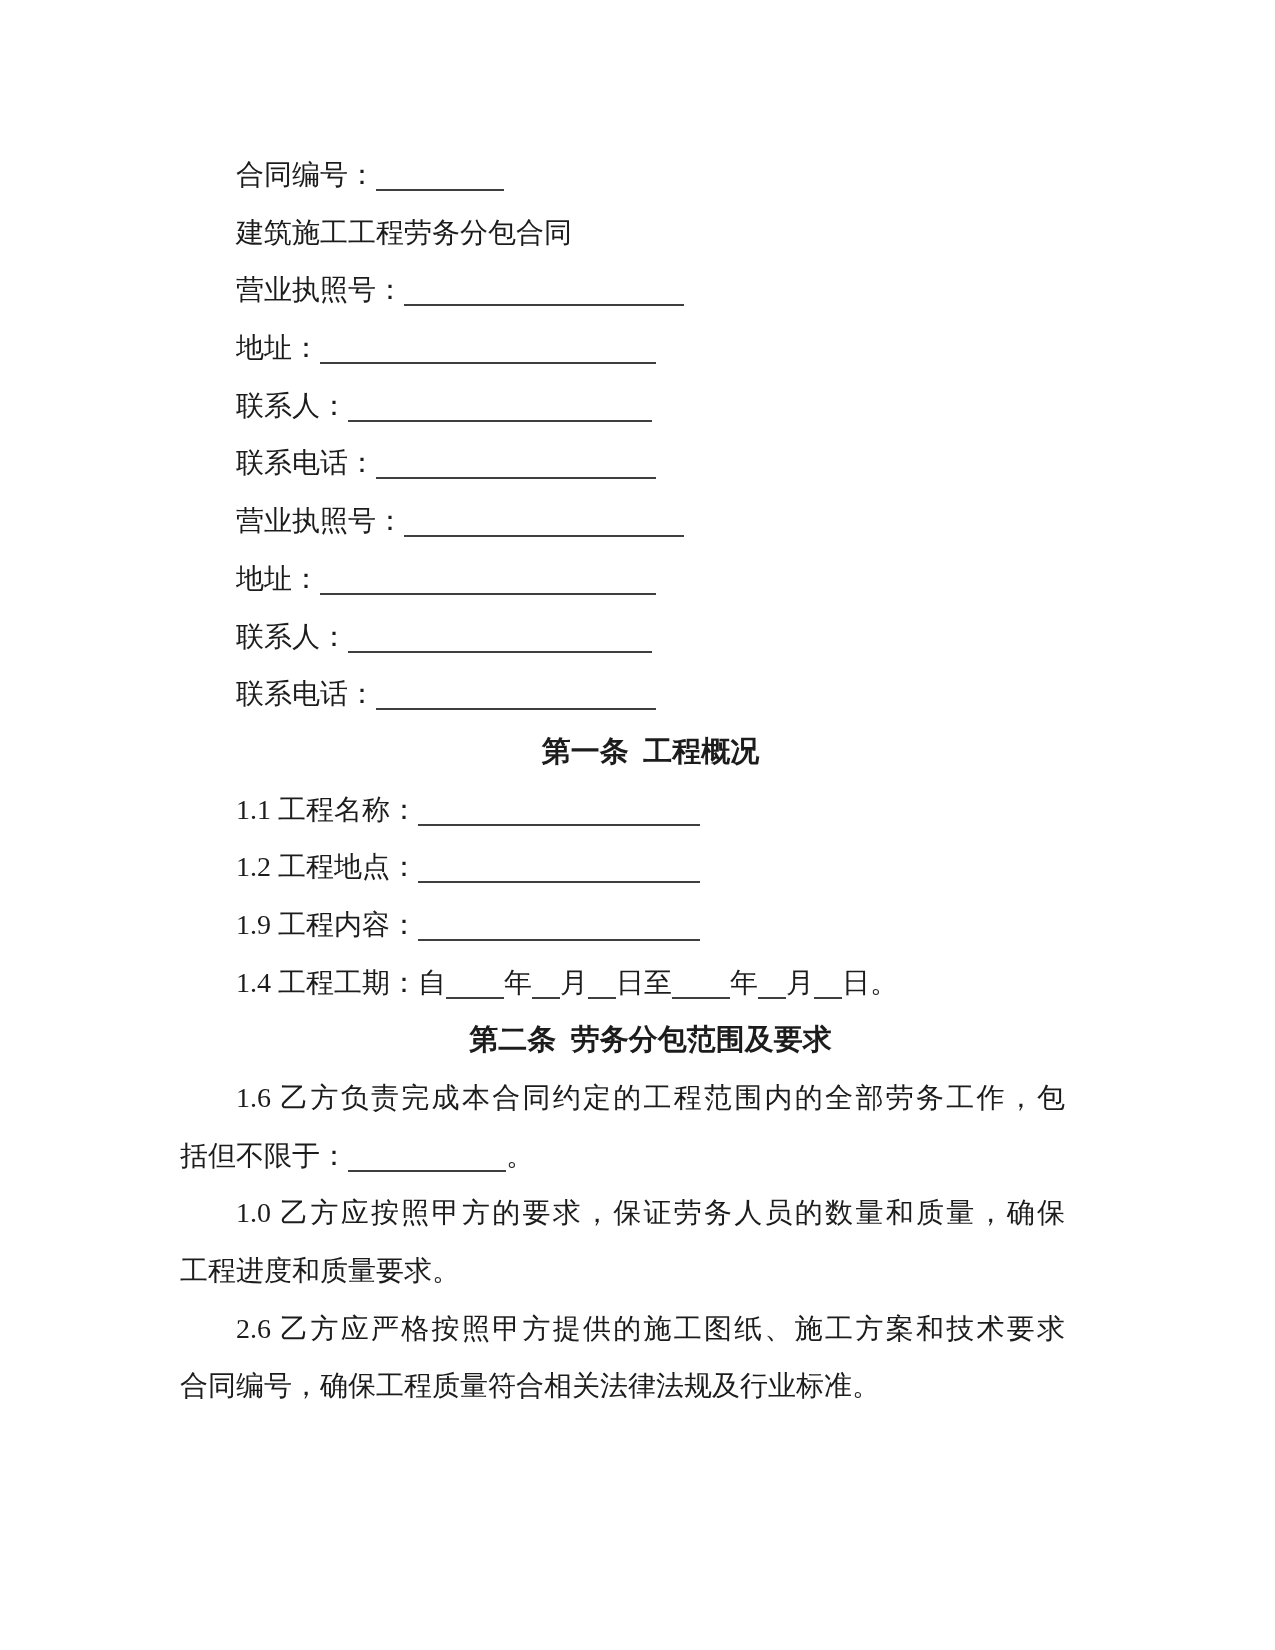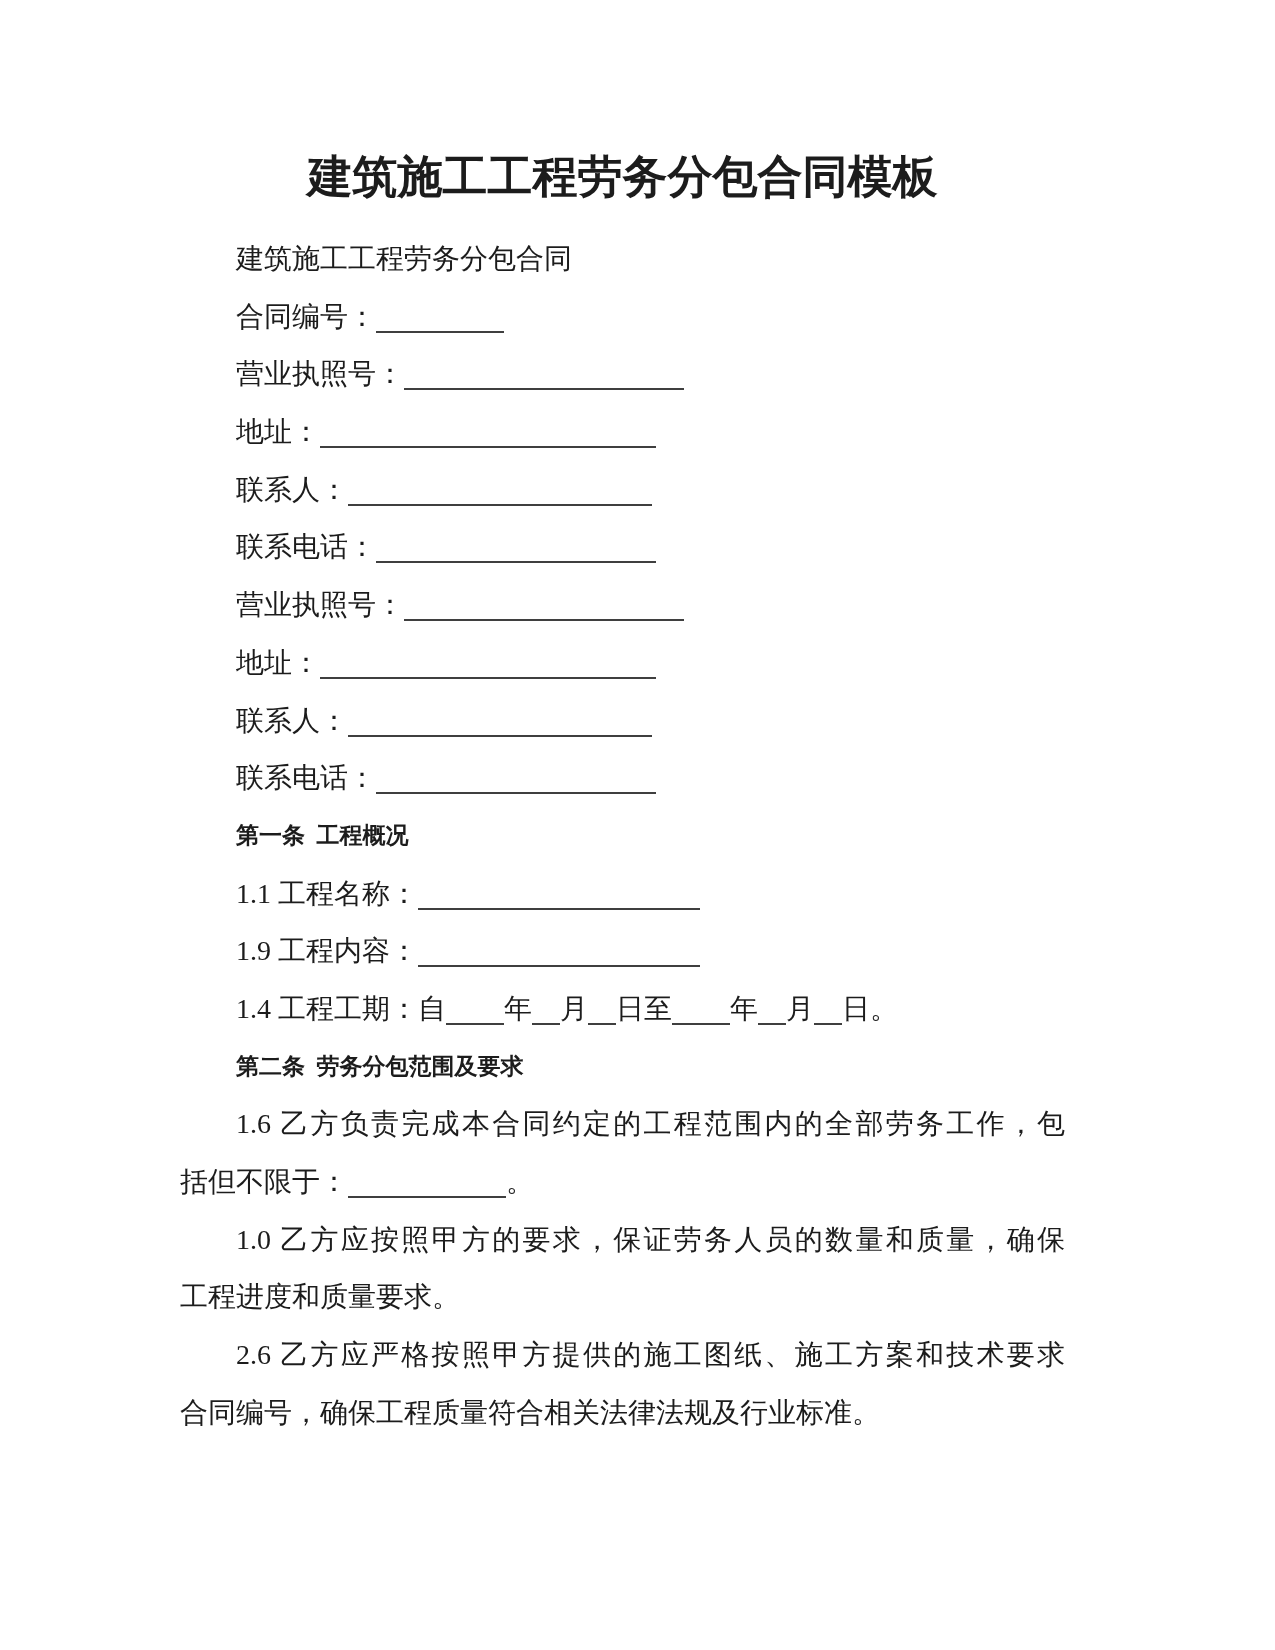--- a/index.html
+++ b/index.html
@@ -35,53 +35,53 @@
     margin-bottom:22px;
     white-space:pre;
   }
   .doc-line{
     height:57.7px;
     line-height:57.7px;
     font-size:28px;
     white-space:pre;
   }
   .doc-line.indent{ padding-left:56px; }
-  .doc-line.heading{ font-weight:bold; font-size:23px; }
+  .doc-line.heading{ font-weight:bold; font-size:29px;text-align:center; }
   .doc-line.justify{
     white-space:normal;
     text-align:justify;
     text-align-last:justify;
     text-justify:inter-ideograph;
   }
   .blank-underline{
     display:inline-block;
     height:2px;
     border-bottom:2px solid var(--blank);
     vertical-align:-7px;
   }
 </style>
 </head>
 <body>
 
 <div class="page">
   <div class="doc">
-    <div class="doc-title">建筑施工工程劳务分包合同模板</div>
     <div id="doc-lines">
+        <div class="doc-line indent"><span>合同编号：</span><span class="blank-underline" style="width: 128px;"></span></div>
         <div class="doc-line indent"><span>建筑施工工程劳务分包合同</span></div>
-        <div class="doc-line indent"><span>合同编号：</span><span class="blank-underline" style="width: 128px;"></span></div>
         <div class="doc-line indent"><span>营业执照号：</span><span class="blank-underline" style="width: 280px;"></span></div>
         <div class="doc-line indent"><span>地址：</span><span class="blank-underline" style="width: 336px;"></span></div>
         <div class="doc-line indent"><span>联系人：</span><span class="blank-underline" style="width: 304px;"></span></div>
         <div class="doc-line indent"><span>联系电话：</span><span class="blank-underline" style="width: 280px;"></span></div>
         <div class="doc-line indent"><span>营业执照号：</span><span class="blank-underline" style="width: 280px;"></span></div>
         <div class="doc-line indent"><span>地址：</span><span class="blank-underline" style="width: 336px;"></span></div>
         <div class="doc-line indent"><span>联系人：</span><span class="blank-underline" style="width: 304px;"></span></div>
         <div class="doc-line indent"><span>联系电话：</span><span class="blank-underline" style="width: 280px;"></span></div>
         <div class="doc-line indent heading"><span>第一条  工程概况</span></div>
         <div class="doc-line indent"><span>1.1 工程名称：</span><span class="blank-underline" style="width: 282px;"></span></div>
+        <div class="doc-line indent"><span>1.2 工程地点：</span><span class="blank-underline" style="width: 282px;"></span></div>
         <div class="doc-line indent"><span>1.9 工程内容：</span><span class="blank-underline" style="width: 282px;"></span></div>
         <div class="doc-line indent"><span>1.4 工程工期：自</span><span class="blank-underline" style="width: 58px;"></span><span>年</span><span class="blank-underline" style="width: 28px;"></span><span>月</span><span class="blank-underline" style="width: 28px;"></span><span>日至</span><span class="blank-underline" style="width: 58px;"></span><span>年</span><span class="blank-underline" style="width: 28px;"></span><span>月</span><span class="blank-underline" style="width: 28px;"></span><span>日。</span></div>
         <div class="doc-line indent heading"><span>第二条  劳务分包范围及要求</span></div>
         <div class="doc-line indent justify"><span>1.6 乙方负责完成本合同约定的工程范围内的全部劳务工作，包</span></div>
         <div class="doc-line"><span>括但不限于：</span><span class="blank-underline" style="width: 158px;"></span><span>。</span></div>
         <div class="doc-line indent justify"><span>1.0 乙方应按照甲方的要求，保证劳务人员的数量和质量，确保</span></div>
         <div class="doc-line"><span>工程进度和质量要求。</span></div>
         <div class="doc-line indent justify"><span>2.6 乙方应严格按照甲方提供的施工图纸、施工方案和技术要求</span></div>
         <div class="doc-line"><span>合同编号，确保工程质量符合相关法律法规及行业标准。</span></div>
       </div>

